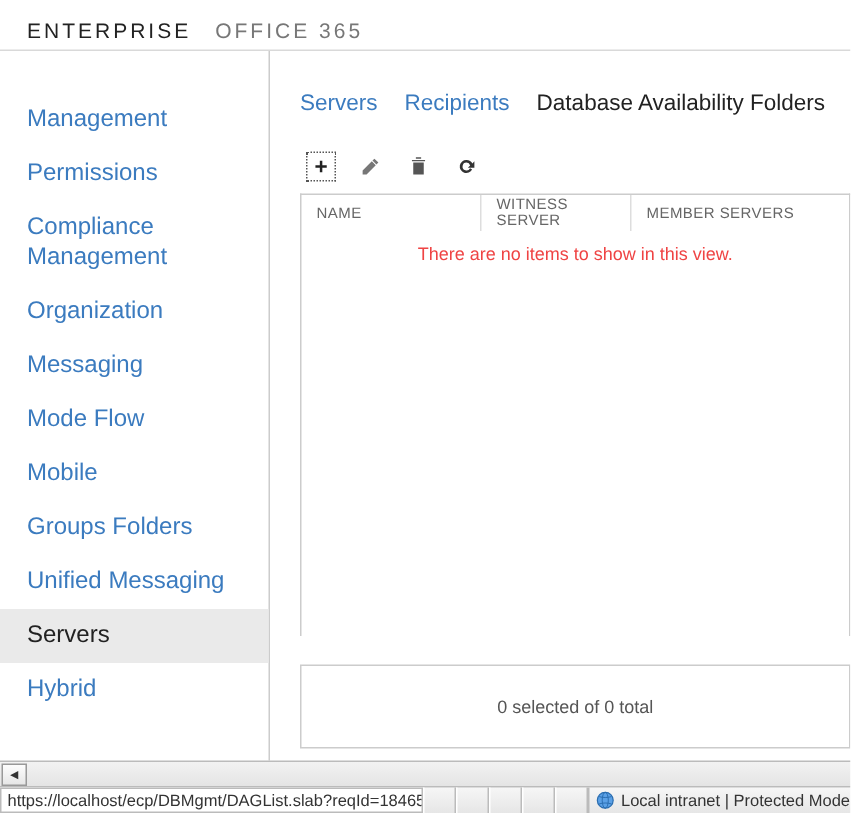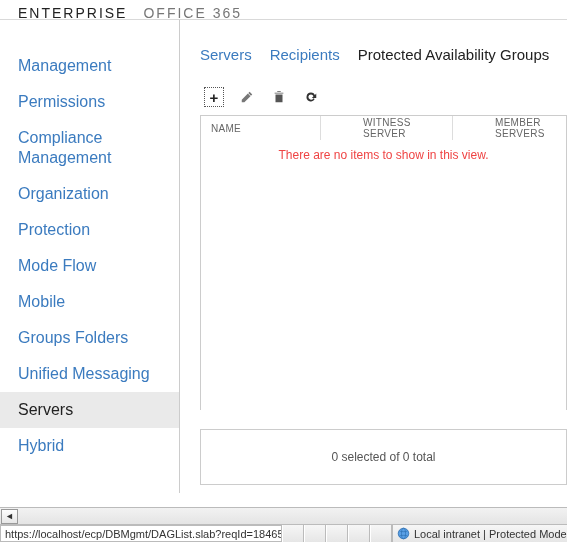--- a/index.html
+++ b/index.html
@@ -8,21 +8,21 @@
     font-family: "Segoe UI", Arial, sans-serif;
     font-size: 14px;
     color: #333;
     background: #fff;
     width: 567px;
     height: 542px;
     overflow: hidden;
     position: relative;
   }
   .topbar {
-    height: 20px;
+    height: 34px;
     padding: 6px 18px 0 18px;
     border-bottom: 1px solid #d9d9d9;
     display: flex;
     align-items: center;
     gap: 16px;
   }
   .topbar .tab {
     font-size: 14px;
     letter-spacing: 2px;
     color: #777;
@@ -103,21 +103,20 @@
     border-bottom: none;
     flex: 0 0 auto;
   }
   .grid-header {
     display: flex;
     font-size: 10px;
     letter-spacing: 0.3px;
     color: #666;
     height: 24px;
     align-items: flex-start;
-    gap: 32px;
   }
   .gh-cell {
     border-right: 1px solid #ddd;
     padding: 0 10px;
     display:flex; align-items:center; height:100%;
   }
   .gh-cell:last-child { border-right: none; }
   .gh-name { width: 120px; }
   .gh-witness { width: 100px; }
   .gh-member { flex: 1; }
@@ -203,34 +202,34 @@
   <span class="tab active">ENTERPRISE</span>
   <span class="tab">OFFICE 365</span>
 </div>
 
 <div class="mainwrap">
   <div class="sidebar">
     <div class="side-item">Management</div>
     <div class="side-item">Permissions</div>
     <div class="side-item">Compliance Management</div>
     <div class="side-item">Organization</div>
-    <div class="side-item">Protection</div>
+    <div class="side-item">Messaging</div>
     <div class="side-item">Mode Flow</div>
     <div class="side-item">Mobile</div>
     <div class="side-item">Groups Folders</div>
     <div class="side-item">Unified Messaging</div>
     <div class="side-item selected">Servers</div>
     <div class="side-item">Hybrid</div>
   </div>
 
   <div class="content">
     <div class="subtabs">
       <span class="subtab">Servers</span>
       <span class="subtab">Recipients</span>
-      <span class="subtab active">Protected Availability Groups</span>
+      <span class="subtab active">Database Availability Folders</span>
 
     </div>
 
     <div class="toolbar">
       <div class="tool add">+</div>
       <div class="tool">
         <svg viewBox="0 0 16 16">
             <path fill="#777" d="M2 11l7-7 3 3-7 7H2v-3zM11 2l3 3-1.5 1.5-3-3L11 2z"></path>
           </svg>
       </div>

